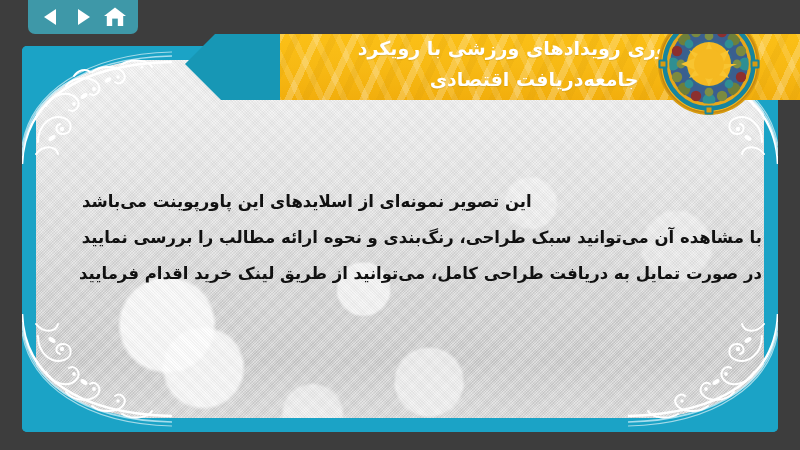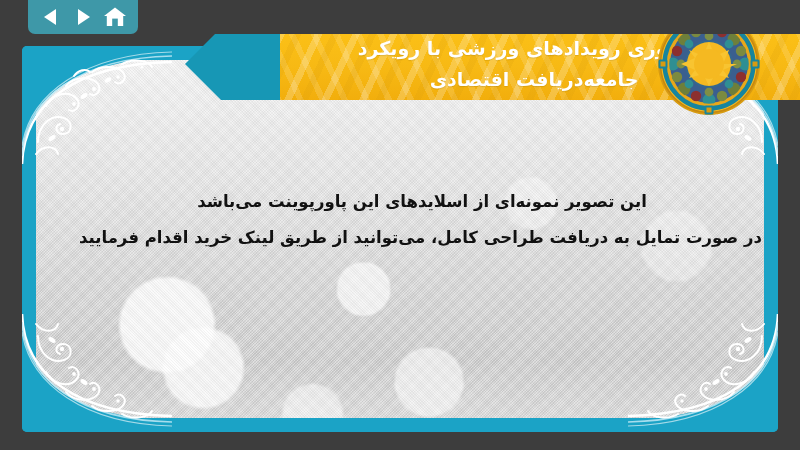--- a/index.html
+++ b/index.html
@@ -155,21 +155,21 @@
     z-index: 35;
   }
   .medallion svg { display: block; }
 
   
   .body-text {
     position: absolute;
     left: 60px; top: 138px;
     width: 680px;
     direction: rtl;
-    text-align: center;
+    text-align: left;
     z-index: 20;
     color: #111111;
     font-size: 16.5px;
     line-height: 36px;
     font-weight: 700;
   }
   .body-text .bline { display: block; white-space: nowrap; }
 </style>
 </head>
 <body>
@@ -306,20 +306,21 @@
           <circle cx="72" cy="43" r="1.9"></circle>
           <circle cx="96" cy="31" r="1.7"></circle>
           <ellipse cx="30" cy="92" rx="4" ry="2.2" transform="rotate(-35 30 92)"></ellipse>
           <ellipse cx="62" cy="50" rx="4" ry="2.2" transform="rotate(-35 62 50)"></ellipse>
         </g>
       </svg>
     </div>
 
     <div class="body-text">
       <span class="bline">این تصویر نمونه‌ای از اسلایدهای این پاورپوینت می‌باشد</span>
+      <span class="bline">با مشاهده آن می‌توانید سبک طراحی، رنگ‌بندی و نحوه ارائه مطالب را بررسی نمایید</span>
       <span class="bline">در صورت تمایل به دریافت طراحی کامل، می‌توانید از طریق لینک خرید اقدام فرمایید</span>
     </div>
 
   </div>
 
   <div class="banner-wrap">
     <div class="banner-chevron"></div>
     <div class="banner-gold"></div>
     <div class="banner-title">
       <span class="tline">کامل مدل‌سازی خودمدیریتی در ارتقاء</span>

